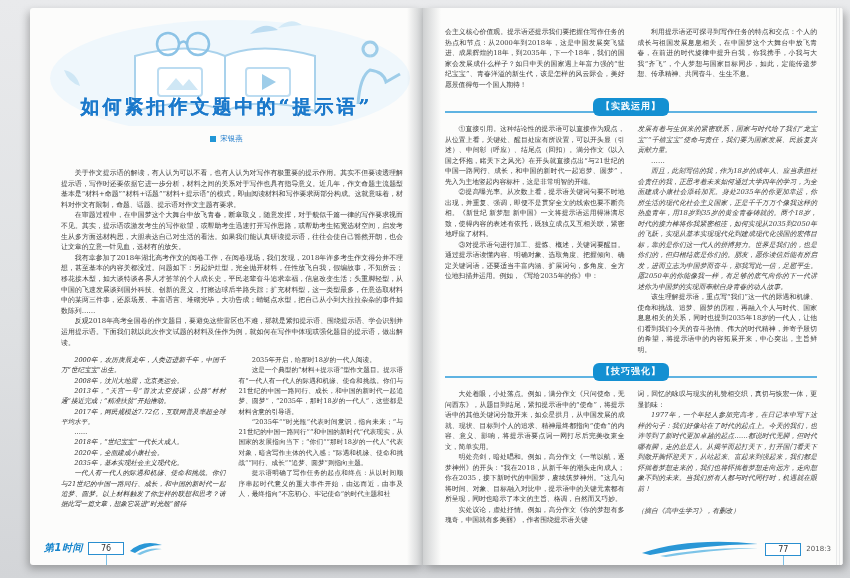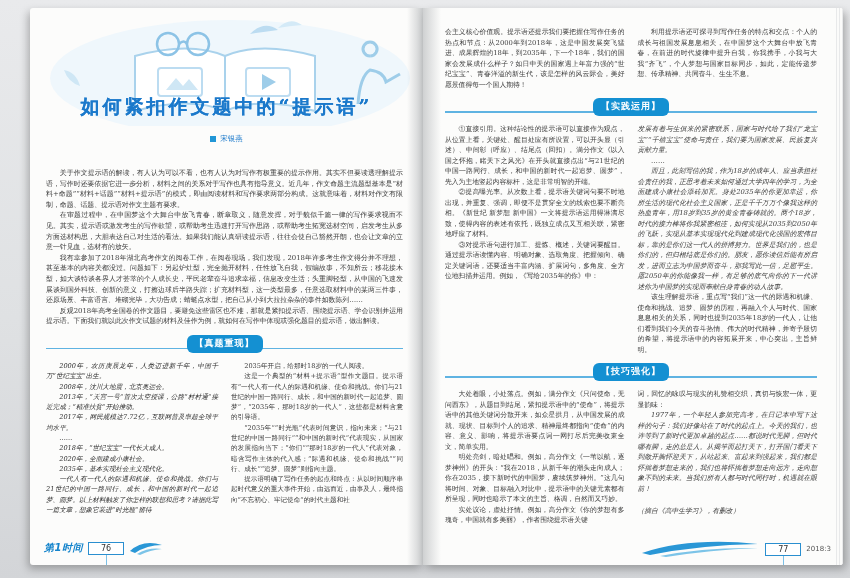--- a/index.html
+++ b/index.html
@@ -26,21 +26,21 @@
   .lp-header { position: relative; height: 152px; }
   .lp-header svg { position:absolute; top:8px; left:10px; }
   .page-title {
     position:absolute; left:0; right:0; bottom:40px; text-align:center;
     color:#1b79cb; font-size:19px; font-weight:bold; letter-spacing:3px;
     text-shadow: 0 0 .4px #1b79cb;
   }
   .author-row { position:absolute; left:0; right:0; bottom:16px; text-align:center; font-size:7.5px; color:#1b79cb; }
   .author-sq { display:inline-block; width:6px; height:6px; background:#2196d6; vertical-align:-0.5px; margin-right:4px; }
 
-  .lp-body { padding: 8px 20px 0 16px; }
+  .lp-body { padding: 8px 20px 0 31px; }
   .body-text p { font-size:6.9px; line-height:10.6px; color:#3b3b3b; text-align:justify; text-indent:2em; }
   .cols { display:flex; gap:13px; margin-top:7px; }
   .col { flex:1; min-width:0; }
   .kai p { font-style: italic; color:#2e2e2e; }
   .col p { font-size:6.6px; line-height:10.3px; }
 
   .section-header { position:relative; height:19px; margin-top:8px; }
   .section-header .rule { position:absolute; left:0; right:0; top:13px; height:1.5px; background:#5fb3e2; }
   .badge {
     position:absolute; left:50%; transform:translateX(-50%); top:0;
@@ -91,24 +91,20 @@
       <span class="author-sq"></span><span>宋银燕</span>
     </div>
   </div>
 
   <div class="lp-body body-text">
     <p>关于作文提示语的解读，有人认为可以不看，也有人认为对写作有极重要的提示作用。其实不但要读透理解提示语，写作时还要依据它进一步分析，材料之间的关系对于写作也具有指导意义。近几年，作文命题主流题型基本是“材料+命题”“材料+话题”“材料+提示语”的模式，即由阅读材料和写作要求两部分构成。这就意味着，材料对作文有限制，命题、话题、提示语对作文主题有要求。</p>
     <p>在审题过程中，在中国梦这个大舞台中放飞青春，断章取义，随意发挥，对于貌似千篇一律的写作要求视而不见。其实，提示语或激发考生的写作欲望，或帮助考生迅速打开写作思路，或帮助考生拓宽选材空间，启发考生从多方面选材构思，大胆表达自己对生活的看法。如果我们能认真研读提示语，往往会使自己豁然开朗，也会让文章的立意一针见血，选材有的放矢。</p>
     <p>我有幸参加了2018年湖北高考作文的阅卷工作，在阅卷现场，我们发现，2018年许多考生作文得分并不理想，甚至基本的内容关都没过。问题如下：另起炉灶型，完全抛开材料，任性放飞自我，假编故事，不知所云；移花接木型，如大谈特谈各界人才荟萃的个人成长史，平民老辈奋斗追求幸福，信息改变生活；头重脚轻型，从中国的飞速发展谈到国外科技、创新的意义，打擦边球后半路失踪；扩充材料型，这一类型最多，任意选取材料中的某两三件事，还原场景、丰富语言、堆砌完毕，大功告成；蜻蜓点水型，把自己从小到大拉拉杂杂的事件如数陈列……</p>
     <p>反观2018年高考全国卷的作文题目，要避免这些雷区也不难，那就是紧扣提示语、围绕提示语、学会识别并运用提示语。下面我们就以此次作文试题的材料及佳作为例，就如何在写作中体现或强化题目的提示语，做出解读。</p>
 
-    <div class="section-header">
-      <div class="rule"></div>
-      <div class="badge">【真题重现】</div>
-    </div>
 
     <div class="cols">
       <div class="col kai">
         <p>2000年，农历庚辰龙年，人类迈进新千年，中国千万“世纪宝宝”出生。</p>
         <p>2008年，汶川大地震，北京奥运会。</p>
         <p>2013年，“天宫一号”首次太空授课，公路“村村通”接近完成；“精准扶贫”开始推动。</p>
         <p>2017年，网民规模达7.72亿，互联网普及率超全球平均水平。</p>
         <p>……</p>
         <p>2018年，“世纪宝宝”一代长大成人。</p>
         <p>2020年，全面建成小康社会。</p>

